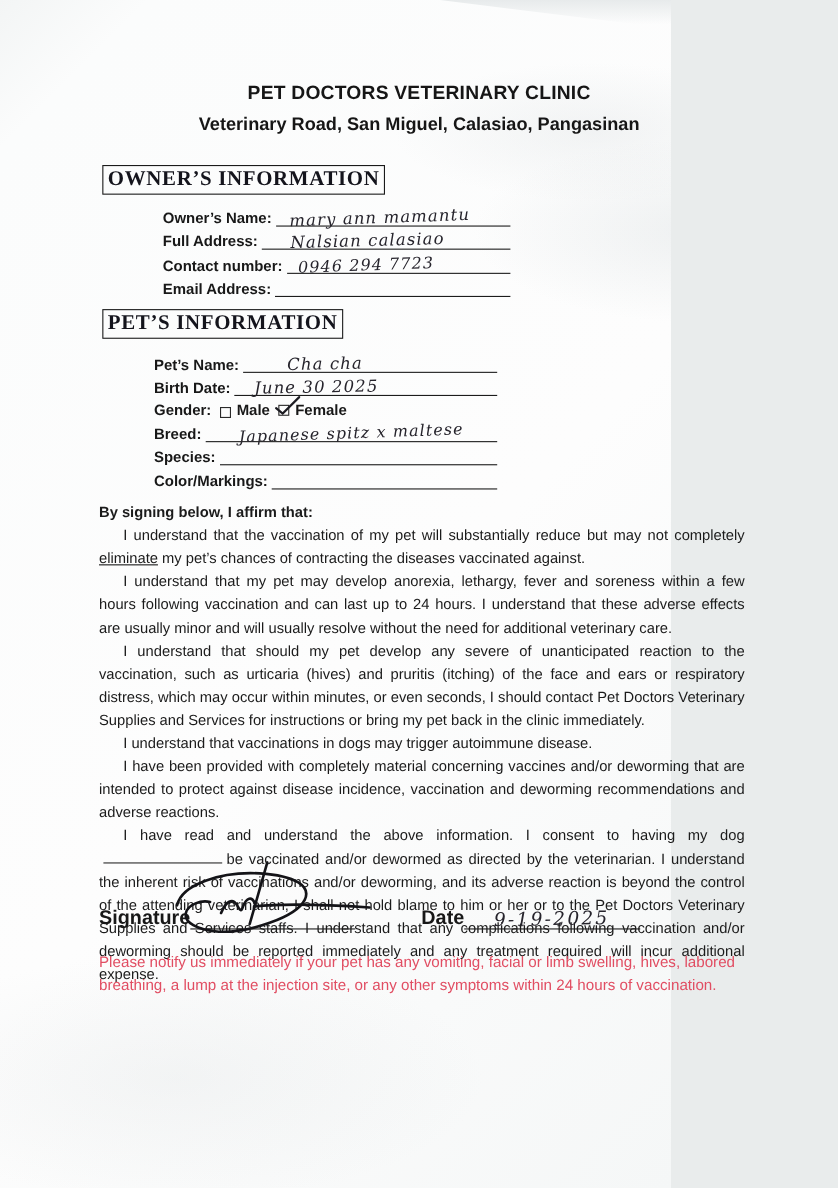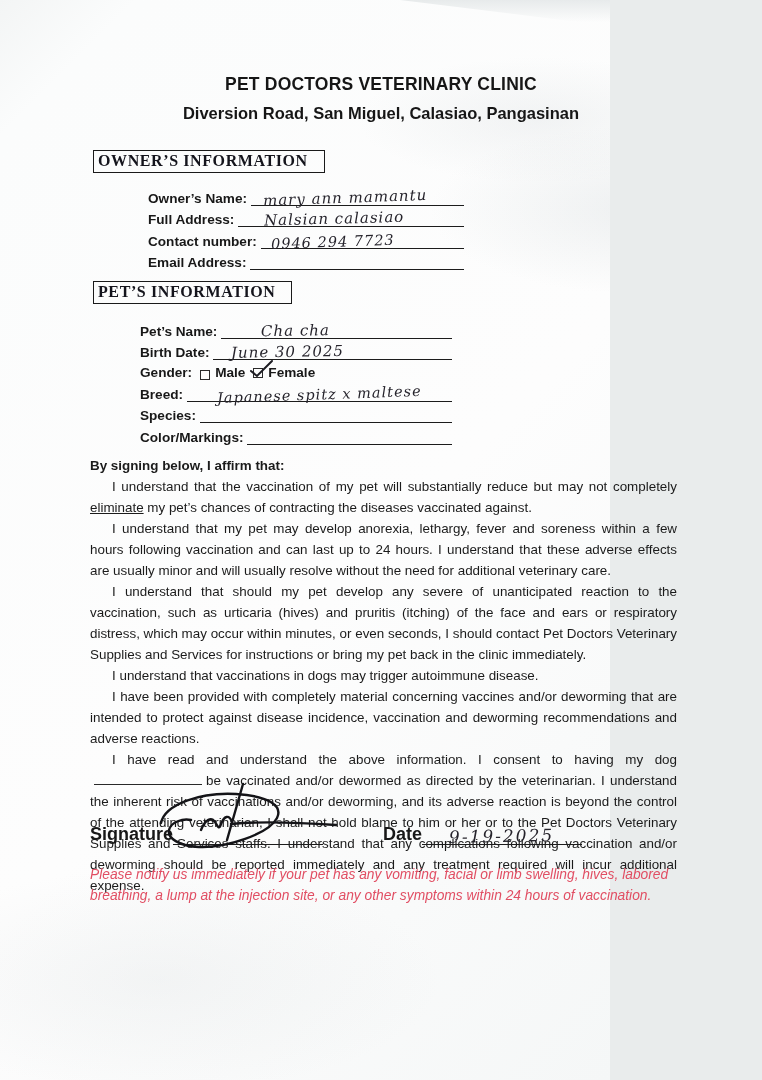--- a/index.html
+++ b/index.html
@@ -25,24 +25,24 @@
     clip-path:polygon(0 0,100% 0,100% 100%);
     opacity:.8;
   }
   .header{position:absolute;top:74px;left:0;width:762px;text-align:center;}
   .title{font-size:17.5px;font-weight:bold;letter-spacing:.2px;color:#161616;}
   .subtitle{font-size:16.5px;font-weight:bold;margin-top:9px;color:#161616;}
 
   .section-heading{
     position:absolute;left:93px;
     font-family:"Liberation Serif", serif;
-    font-weight:bold;font-size:16px;letter-spacing:.6px;
+    font-weight:bold;font-size:19px;letter-spacing:.6px;
     color:#14141c;
     border:1.6px solid #1a1a1a;
-    padding:1px 16px 2px 4px;
+    padding:1px 4px 2px 4px;
     background:transparent;
   }
   #owner-heading{top:150px;}
   #pet-heading{top:281px;}
 
   .fields{position:absolute;}
   #owner-fields{top:184px;left:148px;width:316px;}
   #pet-fields{top:317px;left:140px;width:312px;}
   .field-row{display:flex;align-items:flex-end;height:21.5px;}
   .flabel{font-weight:bold;font-size:13.6px;white-space:nowrap;padding-right:4px;color:#181818;}
@@ -74,32 +74,32 @@
   .sig-row{position:absolute;top:824px;left:90px;display:flex;align-items:flex-end;}
   .sig-label,.date-label{font-weight:bold;font-size:18px;color:#181818;}
   .sig-line{position:relative;display:inline-block;width:150px;border-bottom:1.8px solid #1c1c1c;height:18px;}
   .scribble{position:absolute;left:-42px;top:-48px;}
   .date-wrap{margin-left:60px;display:flex;align-items:flex-end;}
   .date-line{display:inline-block;width:160px;border-bottom:1.8px solid #1c1c1c;height:18px;text-align:center;}
   .date-line .hand{margin-bottom:2px;}
 
   .notice{
     position:absolute;top:864px;left:90px;width:596px;
-    font-style:italic;font-size:13.8px;line-height:21px;
+    font-size:13.8px;line-height:21px;
     color:#e14e63;
   }
 </style>
 </head>
 <body>
 
 <div class="paper">
 
   <div class="header">
     <div class="title">PET DOCTORS VETERINARY CLINIC</div>
-    <div class="subtitle">Diversion Road, San Miguel, Calasiao, Pangasinan</div>
+    <div class="subtitle">Veterinary Road, San Miguel, Calasiao, Pangasinan</div>
   </div>
 
   <div class="section-heading" id="owner-heading">OWNER’S INFORMATION</div>
 
   <div class="fields" id="owner-fields">
     <div class="field-row">
       <span class="flabel">Owner’s Name:</span>
       <span class="fline">
           <span class="hand hv-owner">mary ann mamantu</span>
         </span>

